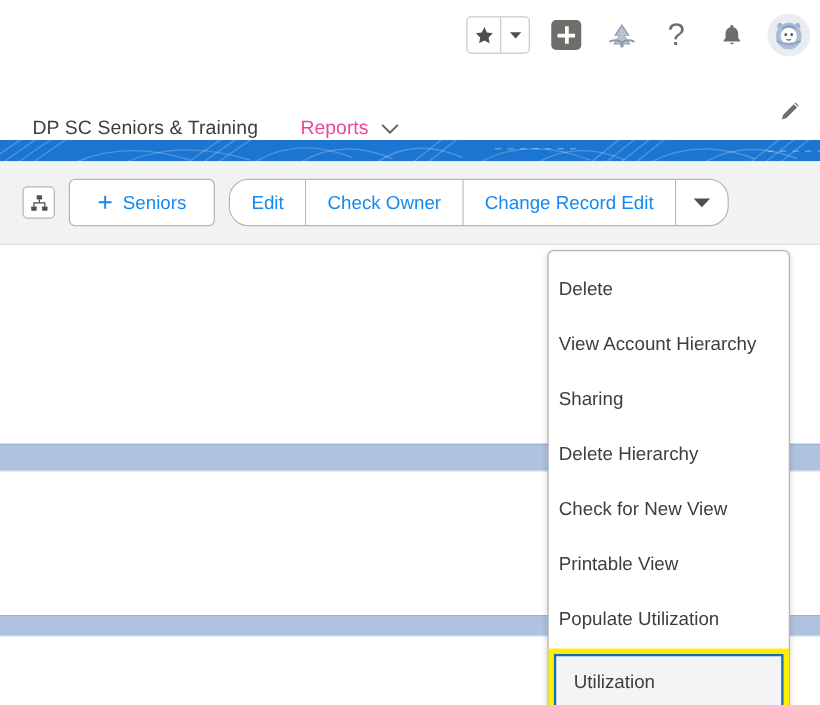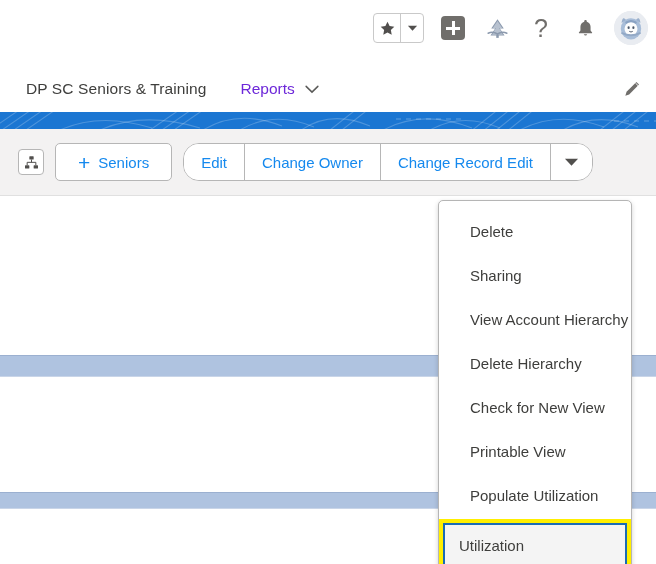--- a/index.html
+++ b/index.html
@@ -108,35 +108,35 @@
   }
 
   
   .app-nav {
     position: absolute;
     left: 0; top: 66px;
     width: 656px;
     height: 46px;
     background: #ffffff;
     display: flex;
-    align-items: center;
+    align-items: flex-end;
   }
   .app-name {
     margin-left: 26px;
     font-size: 15.5px;
     color: #3e3e3c;
     letter-spacing: 0.1px;
   }
   .nav-tab {
     margin-left: 34px;
     display: flex;
     align-items: center;
     gap: 10px;
     font-size: 15.5px;
-    color: #6d28d9;
+    color: #ec4899;
   }
   .edit-pencil {
     position: absolute;
     right: 14px;
     top: 50%;
     transform: translateY(-50%);
   }
 
   
   .blue-banner {
@@ -260,21 +260,21 @@
     border-radius: 5px;
     box-shadow: 0 2px 5px rgba(0,0,0,0.18);
     padding: 8px 0 6px 0;
     z-index: 30;
   }
 
   .menu-item {
     height: 44px;
     display: flex;
     align-items: center;
-    padding-left: 31px;
+    padding-left: 8px;
     font-size: 15px;
     color: #3e3e3c;
     white-space: nowrap;
     background: transparent;
   }
 
   
   .menu-item.highlighted {
     position: relative;
     background: #f4f4f4;
@@ -419,21 +419,21 @@
         <span class="plus-glyph">+</span>
         <span>Seniors</span>
       </div>
     </div>
 
     <div class="btn-joined">
       <div class="seg">
         <span>Edit</span>
       </div>
       <div class="seg">
-        <span>Change Owner</span>
+        <span>Check Owner</span>
       </div>
       <div class="seg">
         <span>Change Record Edit</span>
       </div>
       <div class="seg seg-caret">
         <svg width="15" height="10" viewBox="0 0 16 10">
           <path d="M1 1.6h14L8 9z" fill="#514f4d"></path>
         </svg>
       </div>
     </div>
@@ -445,25 +445,25 @@
     <div class="stripe stripe-2"></div>
   </div>
 
   <div class="dropdown">
 
     <div class="menu-item">
       <span>Delete</span>
     </div>
 
     <div class="menu-item">
+      <span>View Account Hierarchy</span>
+    </div>
+
+    <div class="menu-item">
       <span>Sharing</span>
-    </div>
-
-    <div class="menu-item">
-      <span>View Account Hierarchy</span>
     </div>
 
     <div class="menu-item">
       <span>Delete Hierarchy</span>
     </div>
 
     <div class="menu-item">
       <span>Check for New View</span>
     </div>
 

